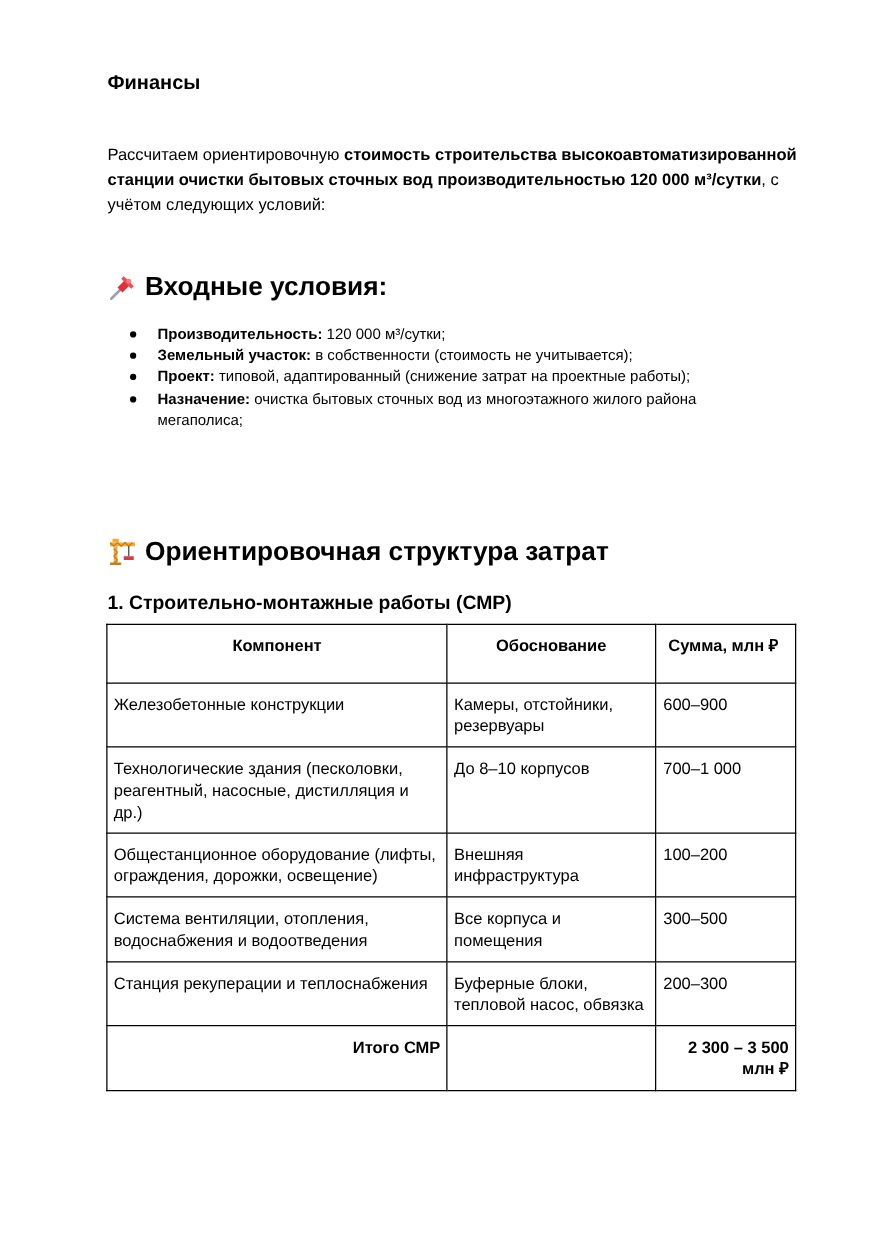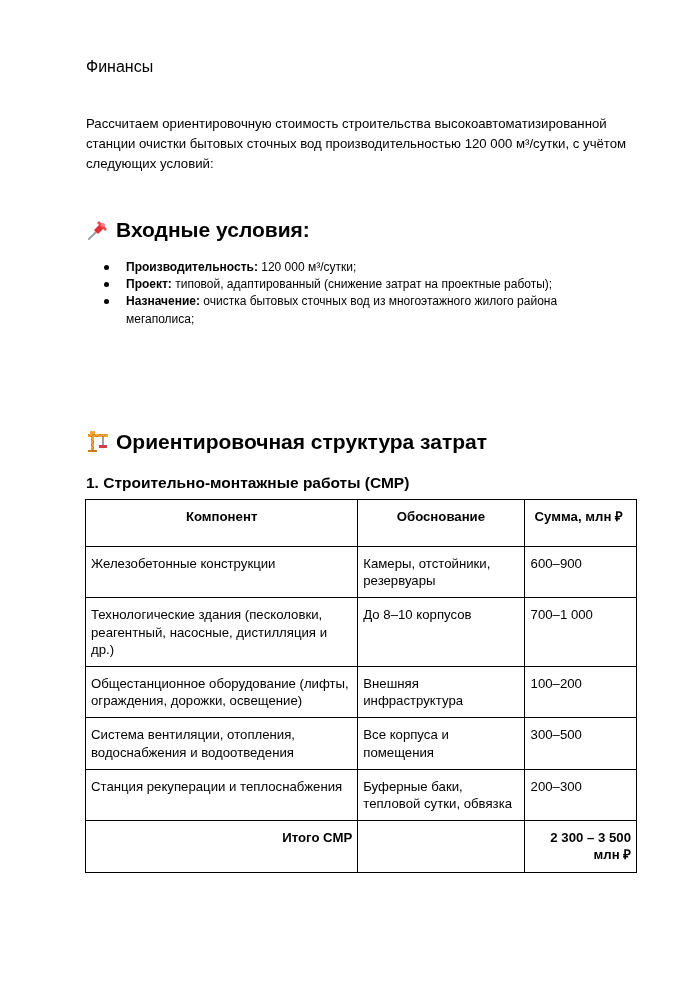--- a/index.html
+++ b/index.html
@@ -2,27 +2,27 @@
 <html><head>
 <meta charset="utf-8">
 <style>
   html, body { margin: 0; padding: 0; background: #ffffff; }
   body {
     width: 700px; height: 989px; position: relative; overflow: hidden;
     font-family: "Liberation Sans", sans-serif; color: #000000;
   }
   .page-title {
     position: absolute; left: 86px; top: 58px;
-    font-size: 16px; font-weight: normal;
+    font-size: 16px; font-weight: bold;
   }
   .intro {
     position: absolute; left: 86px; top: 114px; width: 560px;
     font-size: 13.2px; line-height: 20px;
   }
-  .intro b { font-weight: normal; }
+  .intro b { font-weight: bold; }
   .h2 {
     position: absolute; left: 86px;
     font-size: 21px; font-weight: bold; white-space: nowrap;
     display: flex; align-items: center;
   }
   .h2 .emoji { display: inline-block; width: 24px; height: 24px; margin-right: 6px; }
   .h2-input { top: 218px; }
   .h2-costs { top: 430px; }
   .bullets {
     position: absolute; left: 100px; top: 259px; width: 500px;
@@ -72,20 +72,21 @@
       <path d="M8 12 L12 16 L15 13 L19 9 L15 5 L11 9 Z" fill="#e0303a"></path>
       <path d="M13 3 L21 11 L19 13 L11 5 Z" fill="#f24a4f"></path>
       <circle cx="17" cy="7" r="2" fill="#ff7a7f"></circle>
     </svg>
   </span>
   <span>Входные условия:</span>
 </div>
 
 <ul class="bullets">
   <li><span class="dot"></span><b>Производительность:</b><span> 120 000 м³/сутки;</span></li>
+  <li><span class="dot"></span><b>Земельный участок:</b><span> в собственности (стоимость не учитывается);</span></li>
   <li><span class="dot"></span><b>Проект:</b><span> типовой, адаптированный (снижение затрат на проектные работы);</span></li>
   <li><span class="dot"></span><b>Назначение:</b><span> очистка бытовых сточных вод из многоэтажного жилого района мегаполиса;</span></li>
 </ul>
 
 <div class="h2 h2-costs">
   <span class="emoji">
     <svg width="24" height="24" viewBox="0 0 24 24">
       <rect x="2" y="4" width="20" height="3" fill="#f2a93b"></rect>
       <path d="M2 4 L5 7 L8 4 L11 7 L14 4 L17 7 L20 4" stroke="#c97d14" stroke-width="1" fill="none"></path>
       <rect x="5" y="7" width="3" height="15" fill="#f2a93b"></rect>
@@ -125,21 +126,21 @@
       <td>Внешняя инфраструктура</td>
       <td class="sum">100–200</td>
     </tr>
     <tr>
       <td>Система вентиляции, отопления, водоснабжения и водоотведения</td>
       <td>Все корпуса и помещения</td>
       <td class="sum">300–500</td>
     </tr>
     <tr>
       <td>Станция рекуперации и теплоснабжения</td>
-      <td>Буферные баки, тепловой сутки, обвязка</td>
+      <td>Буферные блоки, тепловой насос, обвязка</td>
       <td class="sum">200–300</td>
     </tr>
     <tr class="total">
       <td>Итого СМР</td>
       <td></td>
       <td class="sum">2 300 – 3 500 млн ₽</td>
     </tr>
   </tbody>
 </table>
 

